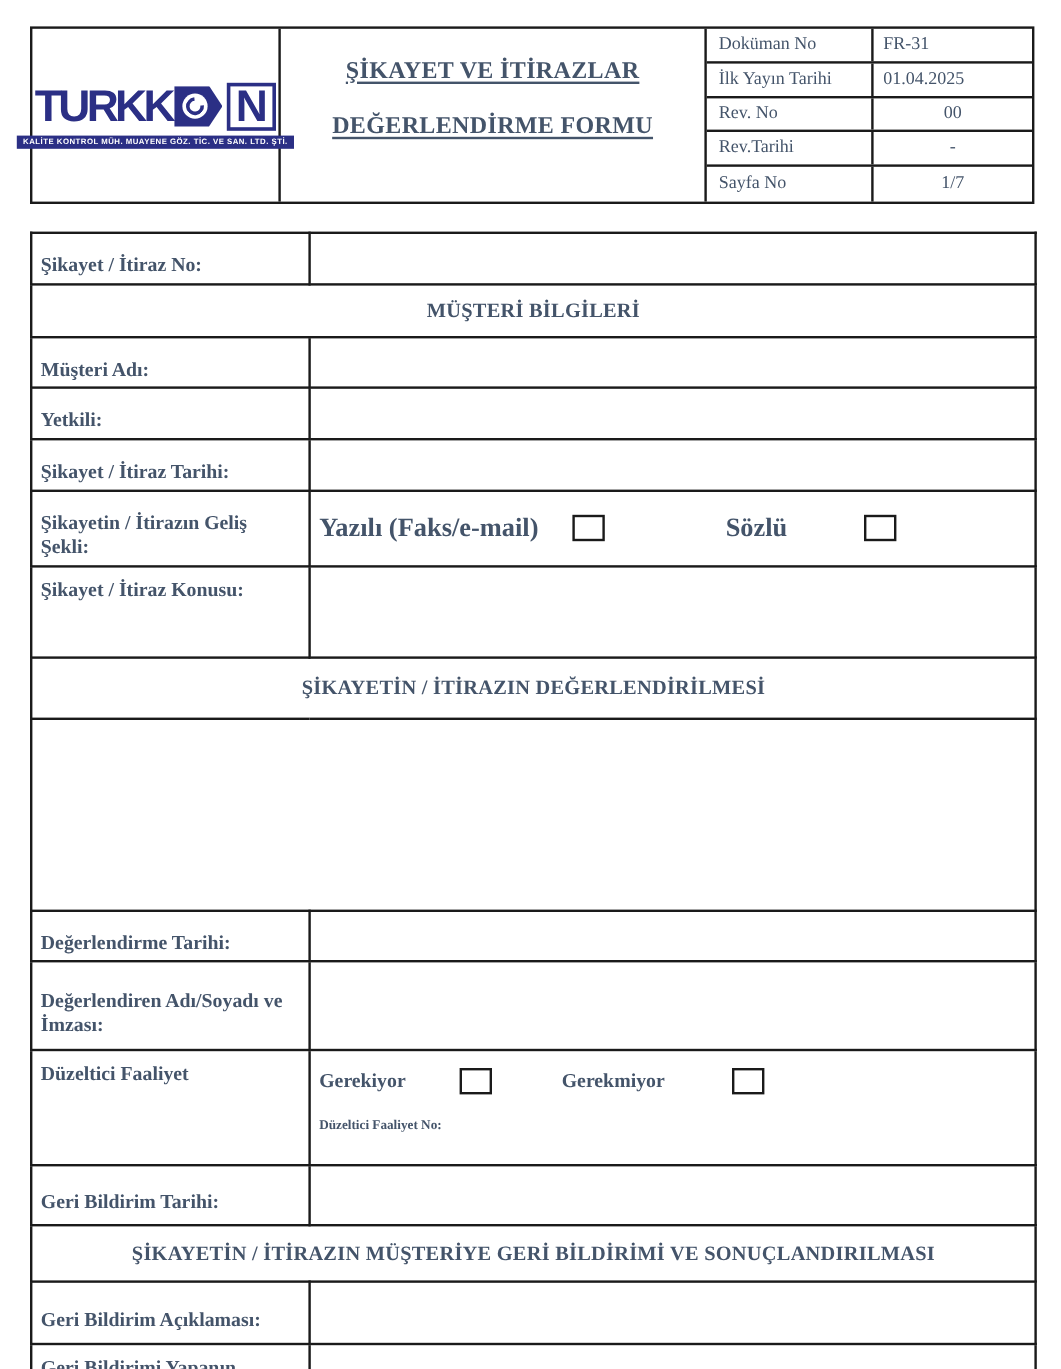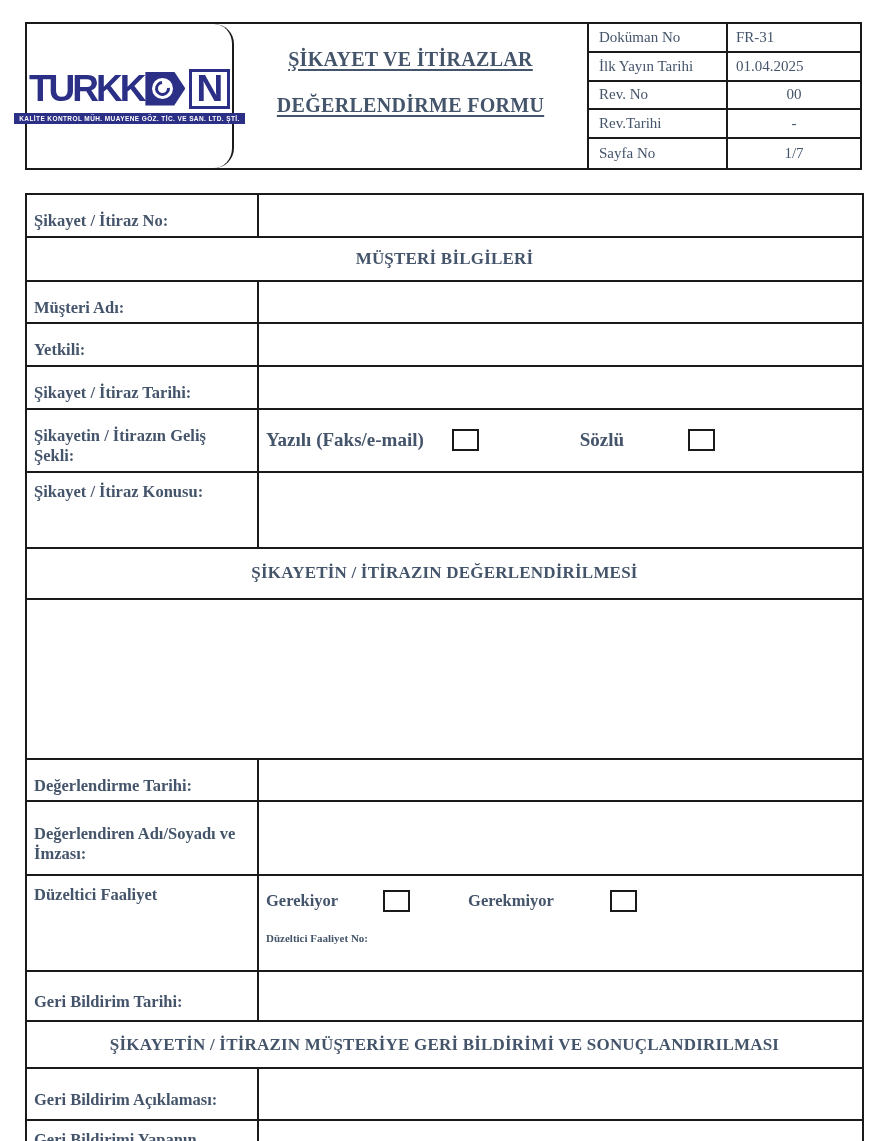--- a/index.html
+++ b/index.html
@@ -9,21 +9,21 @@
     font-family:"Liberation Serif","DejaVu Serif",serif;
     color:#44546a;
   }
   
   .header-table {
     position:absolute; left:25px; top:22px; width:837px; height:148px;
     display:flex; border:2px solid #1a1a1a; background:#fff;
   }
   .logo-cell {
     width:207px; flex:0 0 207px; border-right:2px solid #1a1a1a;
-    display:flex; flex-direction:column; align-items:center; justify-content:center;border-radius:20px;
+    display:flex; flex-direction:column; align-items:center; justify-content:center;
   }
   .logo-word {
     display:flex; align-items:center; color:#2b2f85;
     font-family:"Liberation Sans","DejaVu Sans",sans-serif;
     font-weight:bold; font-size:37px; letter-spacing:-3px; line-height:1;
   }
   .logo-o {
     width:40px; height:34px; background:#2b2f85; margin:0 1px 0 2px;
     clip-path:polygon(0 0, 72% 0, 100% 50%, 72% 100%, 0 100%);
     display:flex; align-items:center; justify-content:center;
@@ -59,21 +59,21 @@
   .doc-info-value { display:flex; align-items:center; padding-left:8px; font-size:15px; }
   .doc-info-value.center { justify-content:center; padding-left:0; }
 
   
   table.form { position:absolute; left:25px; top:193px; width:837px; border-collapse:collapse; table-layout:fixed; }
   table.form td { border:2px solid #1a1a1a; vertical-align:middle; overflow:hidden; }
   td.lbl { font-weight:bold; font-size:16.5px; padding:16px 8px 4px 7px; line-height:1.25; }
   td.lbl.top { vertical-align:top; padding-top:9px; }
   td.field { background:#fff; }
   td.sec { text-align:center; font-weight:bold; font-size:17px; letter-spacing:.2px; }
-  .vcell { padding:4px 8px 4px 7px; font-weight:bold; font-size:19px;gap:16px; }
+  .vcell { padding:4px 8px 4px 7px; font-weight:bold; font-size:22px;gap:16px; }
   .opt-row { display:flex; align-items:center; }
   .checkbox { display:inline-block; width:27px; height:22px; border:2px solid #1a1a1a; background:#fff; flex:0 0 auto; }
   .duz-cell { padding:14px 8px 6px 7px; }
   .duz-line2 { margin-top:20px; font-weight:bold; font-size:11px; }
 </style>
 </head>
 <body>
 
 <div class="header-table">
   <div class="logo-cell">

